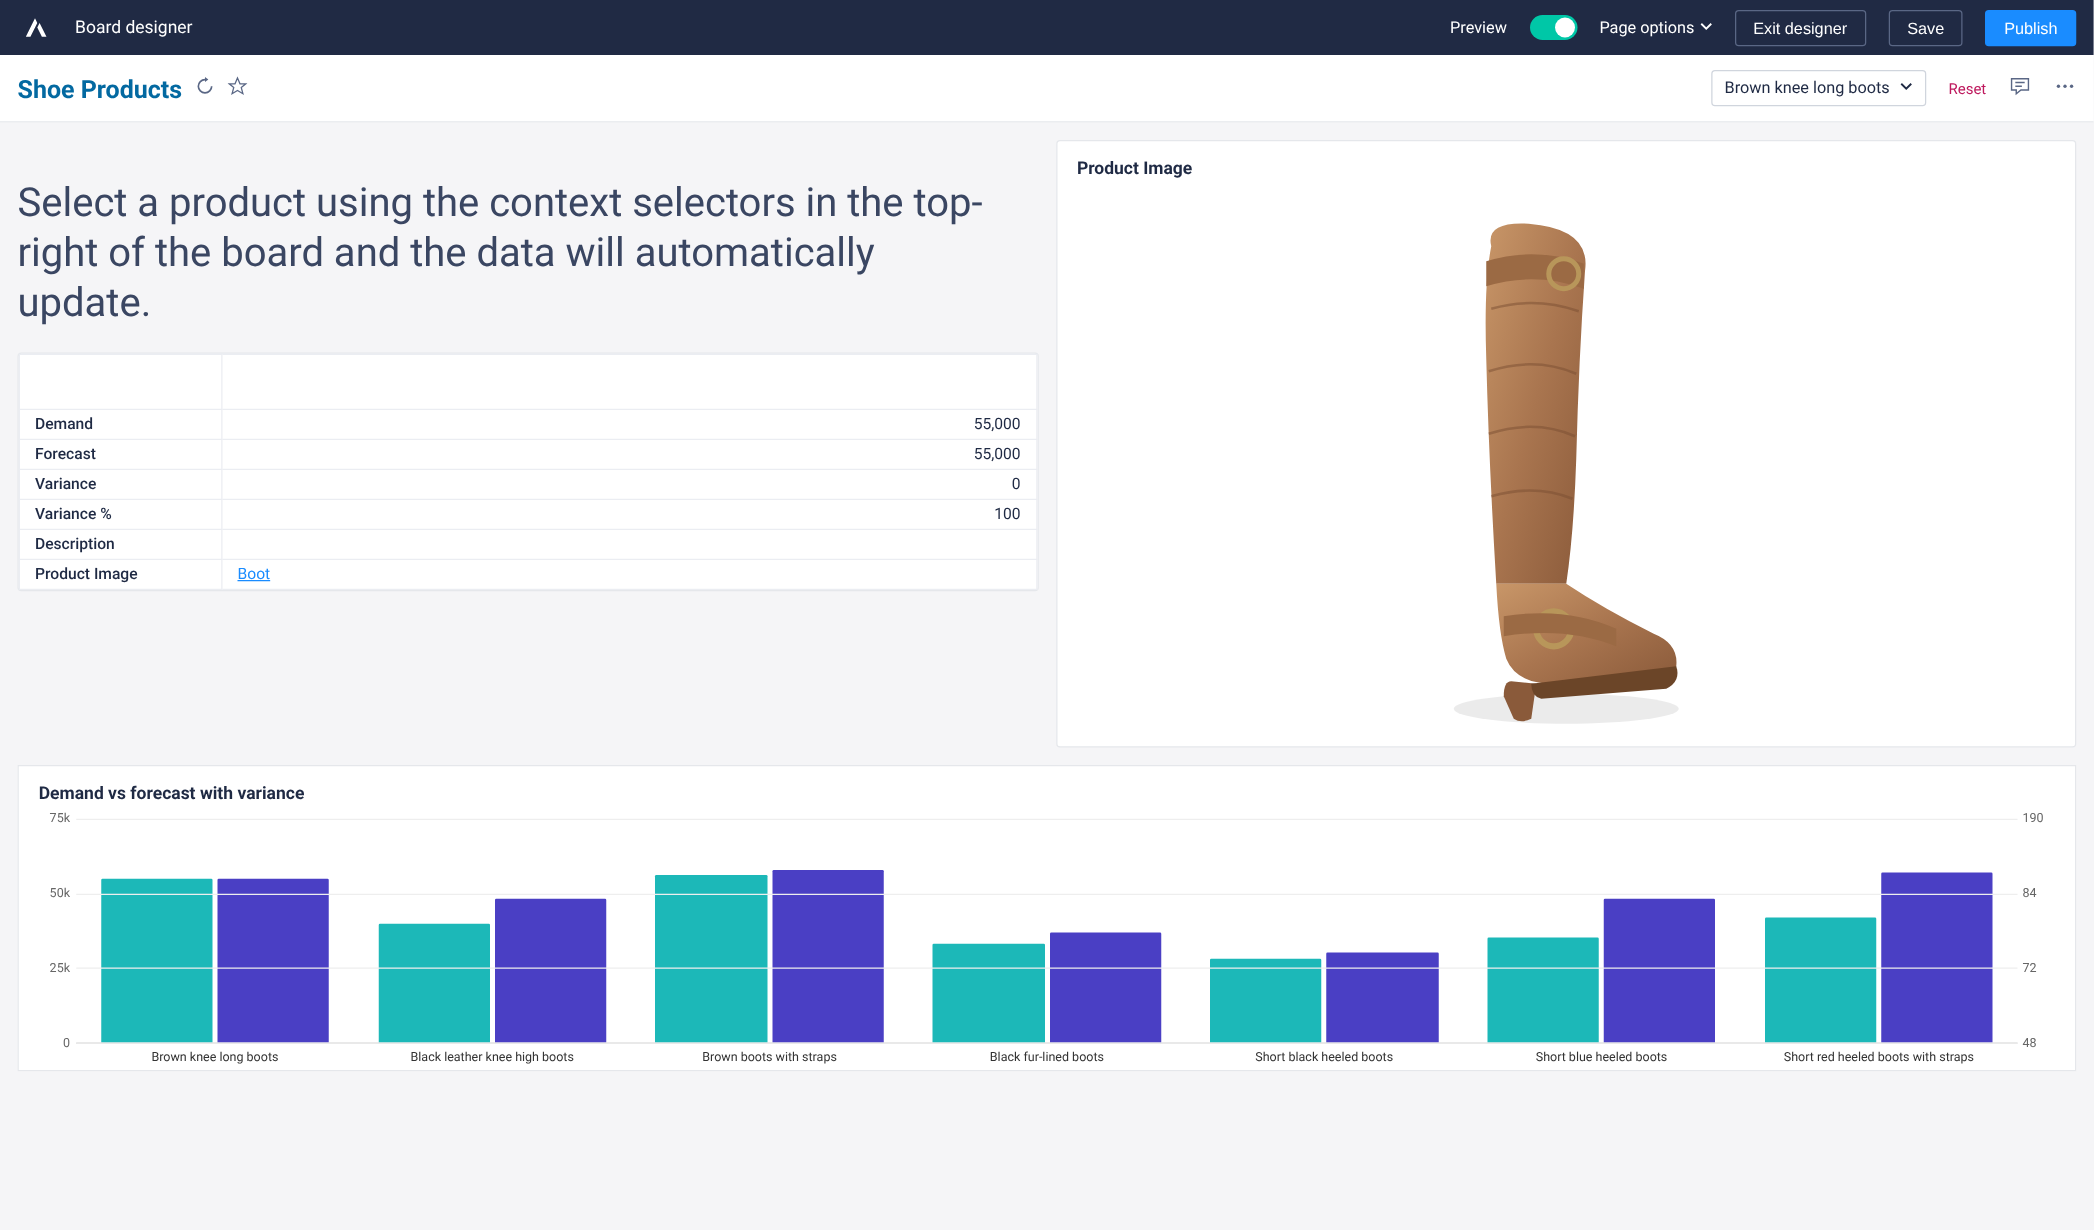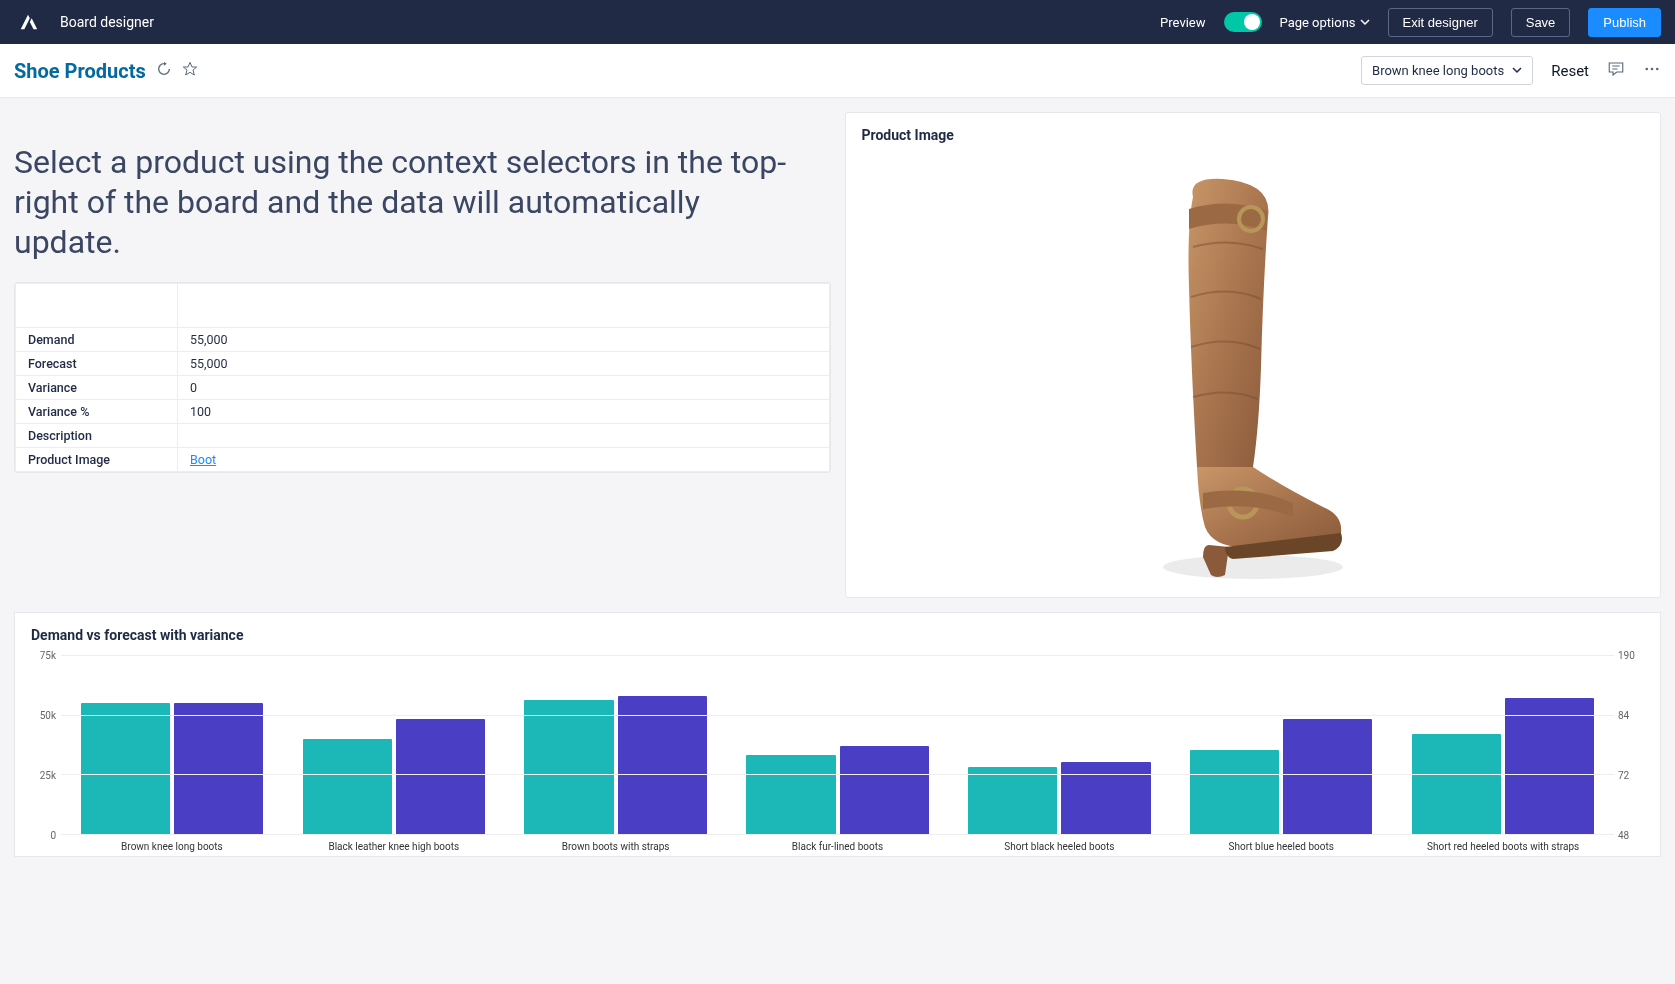--- a/index.html
+++ b/index.html
@@ -18,36 +18,36 @@
 .tb-btn { background:transparent; border:1px solid #5a6785; color:#fff; padding:6px 14px; border-radius:3px; cursor:pointer; font-size:13px; }
 .tb-btn.primary { background:#1a8cff; border-color:#1a8cff; }
 .chev { display:inline-block; }
 
 
 .page-header { background:#fff; border-bottom:1px solid #e5e7eb; padding:12px 14px; display:flex; align-items:center; }
 .page-title { font-size:20px; font-weight:700; color:#0369a1; }
 .page-header .icn { margin-left:10px; color:#5a6785; cursor:pointer; }
 .ph-spacer { flex:1; }
 .context-select { border:1px solid #d0d5dd; background:#fff; padding:6px 10px; border-radius:3px; display:flex; align-items:center; gap:8px; cursor:pointer; font-size:13px; color:#1f2a44; }
-.reset { color:#0f172a; margin-left:18px; cursor:pointer; font-size:15px; }
+.reset { color:#be185d; margin-left:18px; cursor:pointer; font-size:12px; }
 .ph-icon { margin-left:18px; color:#5a6785; cursor:pointer; }
 
 
 .main { padding:14px; display:grid; grid-template-columns: 1fr 1fr; gap:14px; }
 .intro { font-size:32px; line-height:1.25; color:#3a4662; font-weight:400; padding-top:30px; padding-right:30px; }
 .card { background:#fff; border:1px solid #e5e7eb; border-radius:3px; }
 .card-title { font-weight:700; padding:14px 16px; font-size:14px; }
 
 
 .forecast-card { margin-top:20px; }
 .ftable { width:100%; border-collapse:collapse; font-size:12.5px; }
 .ftable .blankrow td { height:44px; border:1px solid #ebedf2; }
 .ftable td { border:1px solid #ebedf2; padding:4px 12px; height:22px; }
 .ftable td.lbl { width:162px; color:#1f2a44; font-weight:500; }
-.ftable td.val { }
+.ftable td.val { text-align:right; }
 .ftable td.link a { color:#1a8cff; text-decoration:underline; }
 
 
 .product-img-card { display:flex; flex-direction:column; }
 .product-img-wrap { flex:1; display:flex; align-items:center; justify-content:center; padding:10px; min-height:440px; }
 .boot-svg { max-height:420px; }
 
 
 .chart-card { grid-column:1 / -1; background:#fff; border:1px solid #e5e7eb; padding:14px 16px 4px; }
 .chart-title { font-weight:700; font-size:14px; margin-bottom:12px; }

